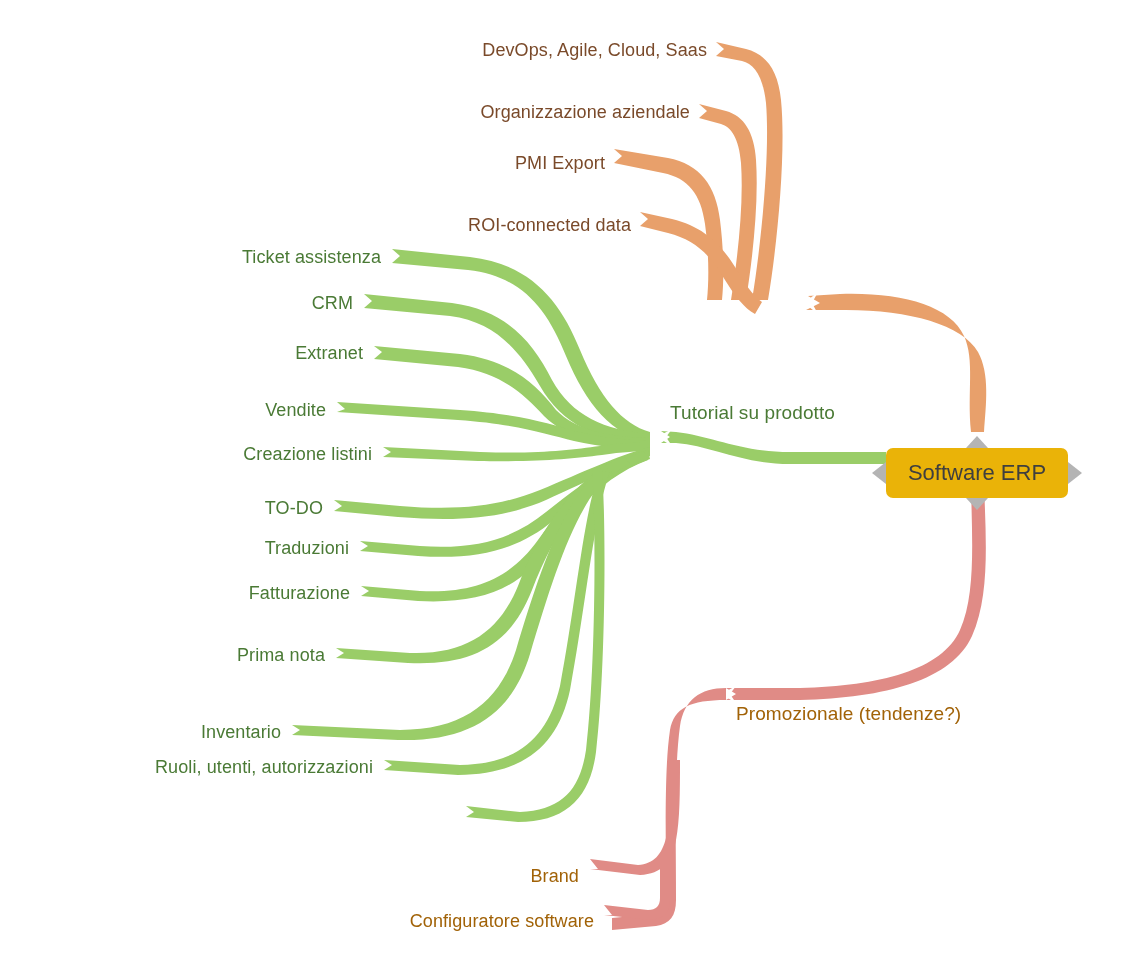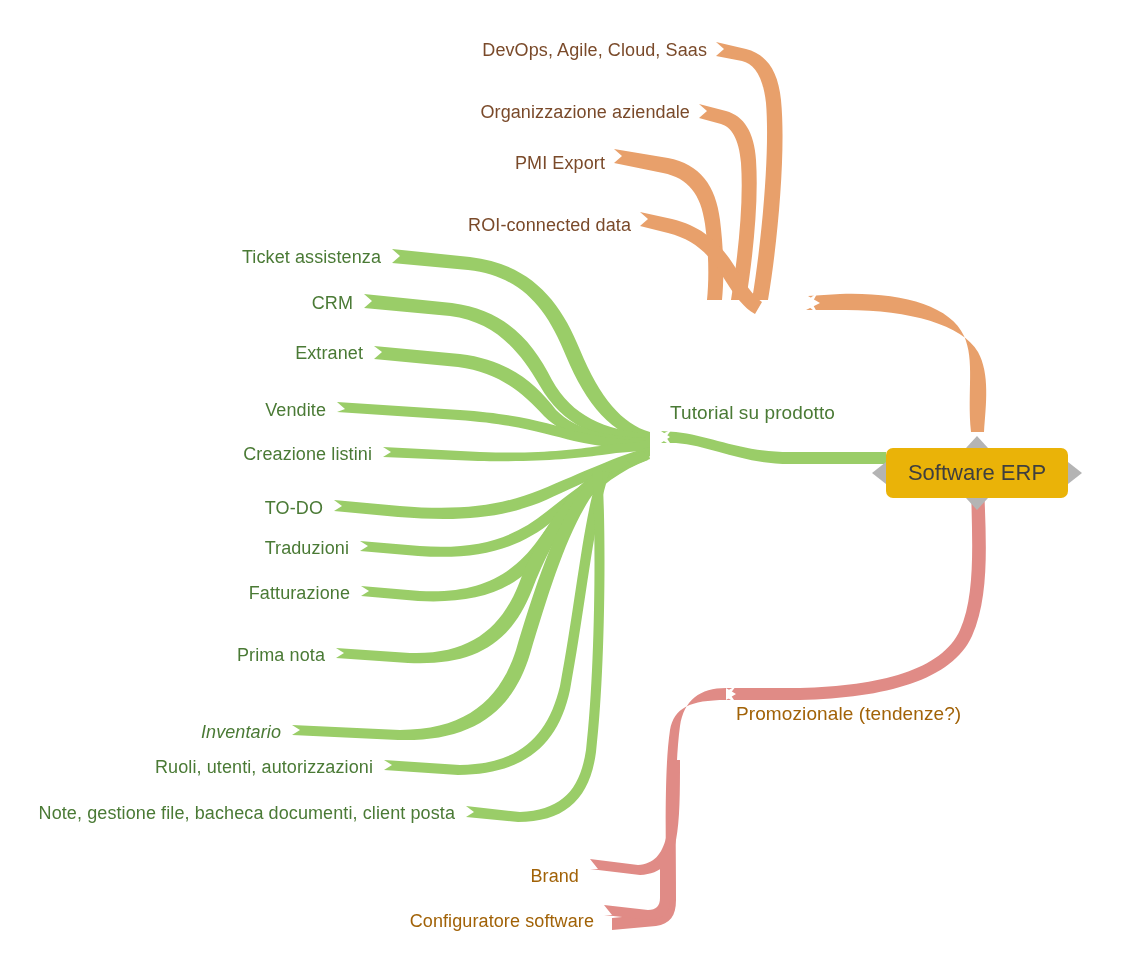--- a/index.html
+++ b/index.html
@@ -361,22 +361,21 @@
 
   <div class="lbl green ralign" style="left:381px; top:248px;">Ticket assistenza</div>
   <div class="lbl green ralign" style="left:353px; top:294px;">CRM</div>
   <div class="lbl green ralign" style="left:363px; top:344px;">Extranet</div>
   <div class="lbl green ralign" style="left:326px; top:401px;">Vendite</div>
   <div class="lbl green ralign" style="left:372px; top:445px;">Creazione listini</div>
   <div class="lbl green ralign" style="left:323px; top:499px;">TO-DO</div>
   <div class="lbl green ralign" style="left:349px; top:539px;">Traduzioni</div>
   <div class="lbl green ralign" style="left:350px; top:584px;">Fatturazione</div>
   <div class="lbl green ralign" style="left:325px; top:646px;">Prima nota</div>
-  <div class="lbl green ralign" style="left:281px; top:723px;font-style:italic;">Inventario</div>
+  <div class="lbl green ralign" style="left:281px; top:723px;">Inventario</div>
   <div class="lbl green ralign" style="left:373px; top:758px;">Ruoli, utenti, autorizzazioni</div>
-  <div class="lbl green ralign" style="left:455px; top:804px;">Note, gestione file, bacheca documenti, client posta</div>
   <div class="lbl green main" style="left:670px; top:403px;">Tutorial su prodotto</div>
 
   <div class="lbl red main" style="left:736px; top:704px;">Promozionale (tendenze?)</div>
   <div class="lbl red ralign" style="left:579px; top:867px;">Brand</div>
   <div class="lbl red ralign" style="left:594px; top:912px;">Configuratore software</div>
 
 </div>
 
 </body></html>

